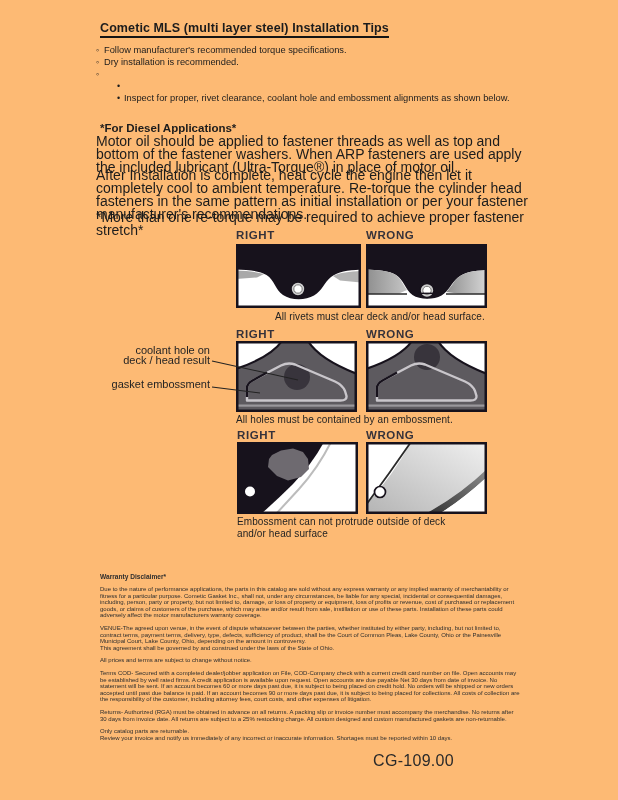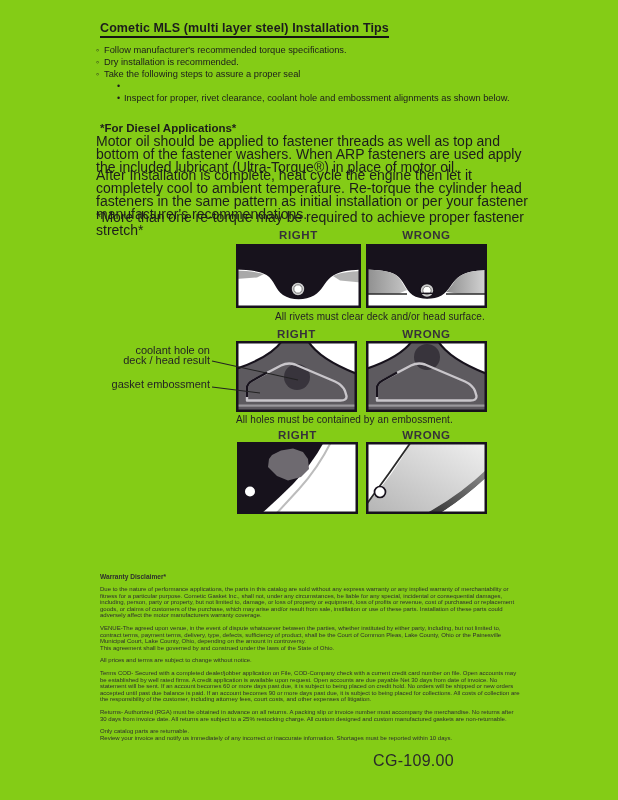--- a/index.html
+++ b/index.html
@@ -1,37 +1,37 @@
 <!DOCTYPE html>
 <html style="--ink: #1c1c1c; --diagram_black: #17121c; --plate_gray: #5d5a5f; --deck_gray: #a9a9a9;"><head>
 <meta charset="utf-8">
 <style>
   * { margin:0; padding:0; box-sizing:border-box; }
   html,body { background:#ffffff; }
   .page {
-    position:relative; width:618px; height:800px; background:#84cc16;
+    position:relative; width:618px; height:800px; background:#fdba74;
     font-family:"Liberation Sans","DejaVu Sans",sans-serif;
     color:var(--ink,#1c1c1c); overflow:hidden;
   }
   .abs { position:absolute; }
   .doc-title {
     left:100px; top:21px; font-size:12.5px; font-weight:700;
     border-bottom:2px solid #141414; padding-bottom:1px; letter-spacing:.1px;
   }
   .bullets { left:96px; top:44px; width:445px; font-size:9.3px; line-height:12.1px; }
   .b-row { display:flex; }
   .mk1 { width:8px; font-size:9px; }
   .b-sub { margin-left:21px; }
   .mk2 { width:7px; font-size:9px; }
   .diesel-h { left:100px; top:116px; font-size:11.5px; font-weight:700;margin-top:6px; }
   .para { left:96px; font-size:14px; line-height:13px; width:440px; }
   .p1 { top:135px; }
   .p2 { top:169px; }
   .p3 { top:211px; }
-  .rw-label { font-size:11.5px; font-weight:700; letter-spacing:.6px; color:#36323a; text-align:center; }
+  .rw-label { font-size:11.5px; font-weight:700; letter-spacing:.6px; color:#36323a; }
   .cap { font-size:10px; color:#232323; letter-spacing:.1px; }
   .pre { white-space:pre-line; }
   .diag { display:block; }
   .ann { left:100px; width:110px; text-align:right; font-size:11px; line-height:10px; color:#242424; }
   .legal { left:100px; top:573px; width:420px; color:#2e2e2e; }
   .legal-h { font-size:6.6px; font-weight:700; margin-bottom:6px; }
   .legal p { font-size:6px; line-height:6.6px; margin-bottom:6px; white-space:pre-line; }
   .footer-code { left:348px; top:752px; width:106px; text-align:right; font-size:16px; color:#2a2a2a; letter-spacing:.3px; }
   
   .blk { fill:var(--diagram_black,#17121c); }
@@ -52,21 +52,20 @@
     <div class="b-row">
       <span class="mk1">◦</span>
       <span>Follow manufacturer's recommended torque specifications.</span>
     </div>
     <div class="b-row">
       <span class="mk1">◦</span>
       <span>Dry installation is recommended.</span>
     </div>
     <div class="b-row">
       <span class="mk1">◦</span>
-      <span>Take the following steps to assure a proper seal</span>
     </div>
     <div class="b-row b-sub">
       <span class="mk2">•</span>
     </div>
     <div class="b-row b-sub">
       <span class="mk2">•</span>
       <span>Inspect for proper, rivet clearance, coolant hole and embossment alignments as shown below.</span>
     </div>
   </div>
 
@@ -177,20 +176,22 @@
     </defs>
     <rect x="0" y="0" width="121" height="72" fill="#fff"></rect>
     <path d="M45,0 H121 V27 Q94,53 59,72 H0 V63 Q28,32 45,0 Z" fill="url(#g3)"></path>
     <path d="M45,0 Q23,32 0,63" stroke="#2a2a2a" stroke-width="1.8" fill="none"></path>
     <path d="M59,72 Q94,53 121,27 V35 Q96,58 73,72 Z" fill="url(#g4)"></path>
     <path d="M73,72 Q96,58 121,35 V72 Z" fill="#fff"></path>
     <circle cx="14" cy="50" r="5.5" fill="#fff" stroke="#17121c" stroke-width="1.7"></circle>
     <rect class="bdr" x="1.25" y="1.25" width="118.5" height="69.5"></rect>
   </svg>
 
+  <div class="abs cap pre" style="left:237px;top:516px;line-height:12px;">Embossment can not protrude outside of deck
+and/or head surface</div>
 
   <div class="abs legal">
     <div class="legal-h">Warranty Disclaimer*</div>
     <p>Due to the nature of performance applications, the parts in this catalog are sold without any express warranty or any implied warranty of merchantability or fitness for a particular purpose.  Cometic Gasket Inc., shall not, under any circumstances, be liable for any special, incidental or consequential damages, including, person, party or property, but not limited to, damage, or loss of property or equipment, loss of profits or revenue, cost of purchased or replacement goods, or claims of customers of the purchase, which may arise and/or result from sale, instillation or use of these parts.  Installation of these parts could adversely affect the motor manufacturers warranty coverage.</p>
     <p>VENUE-The agreed upon venue, in the event of dispute whatsoever between the parties, whether instituted by either party, including, but not limited to, contract terms, payment terms, delivery, type, defects, sufficiency of product, shall be the Court of Common Pleas, Lake County, Ohio or the Painesville Municipal Court, Lake County, Ohio, depending on the amount in controversy.
 This agreement shall be governed by and construed under the laws of the State of Ohio.</p>
     <p>All prices and terms are subject to change without notice.</p>
     <p>Terms COD- Secured with a completed dealer/jobber application on File, COD-Company check with a current credit card number on file.  Open accounts may be established by well rated firms.  A credit application is available upon request.  Open accounts are due payable Net 30 days from date of invoice.  No statement will be sent.  If an account becomes 60 or more days past due, it is subject to being placed on credit hold.  No orders will be shipped or new orders accepted until past due balance is paid.  If an account becomes 90 or more days past due, it is subject to being placed for collections.  All costs of collection are the responsibility of the customer, including attorney fees, court costs, and other expenses of litigation.</p>
     <p>Returns- Authorized (RGA) must be obtained in advance on all returns.  A packing slip or invoice number must accompany the merchandise.  No returns after 30 days from invoice date.  All returns are subject to a 25% restocking charge.  All custom designed and custom manufactured gaskets are non-returnable.</p>
     <p>Only catalog parts are returnable.

